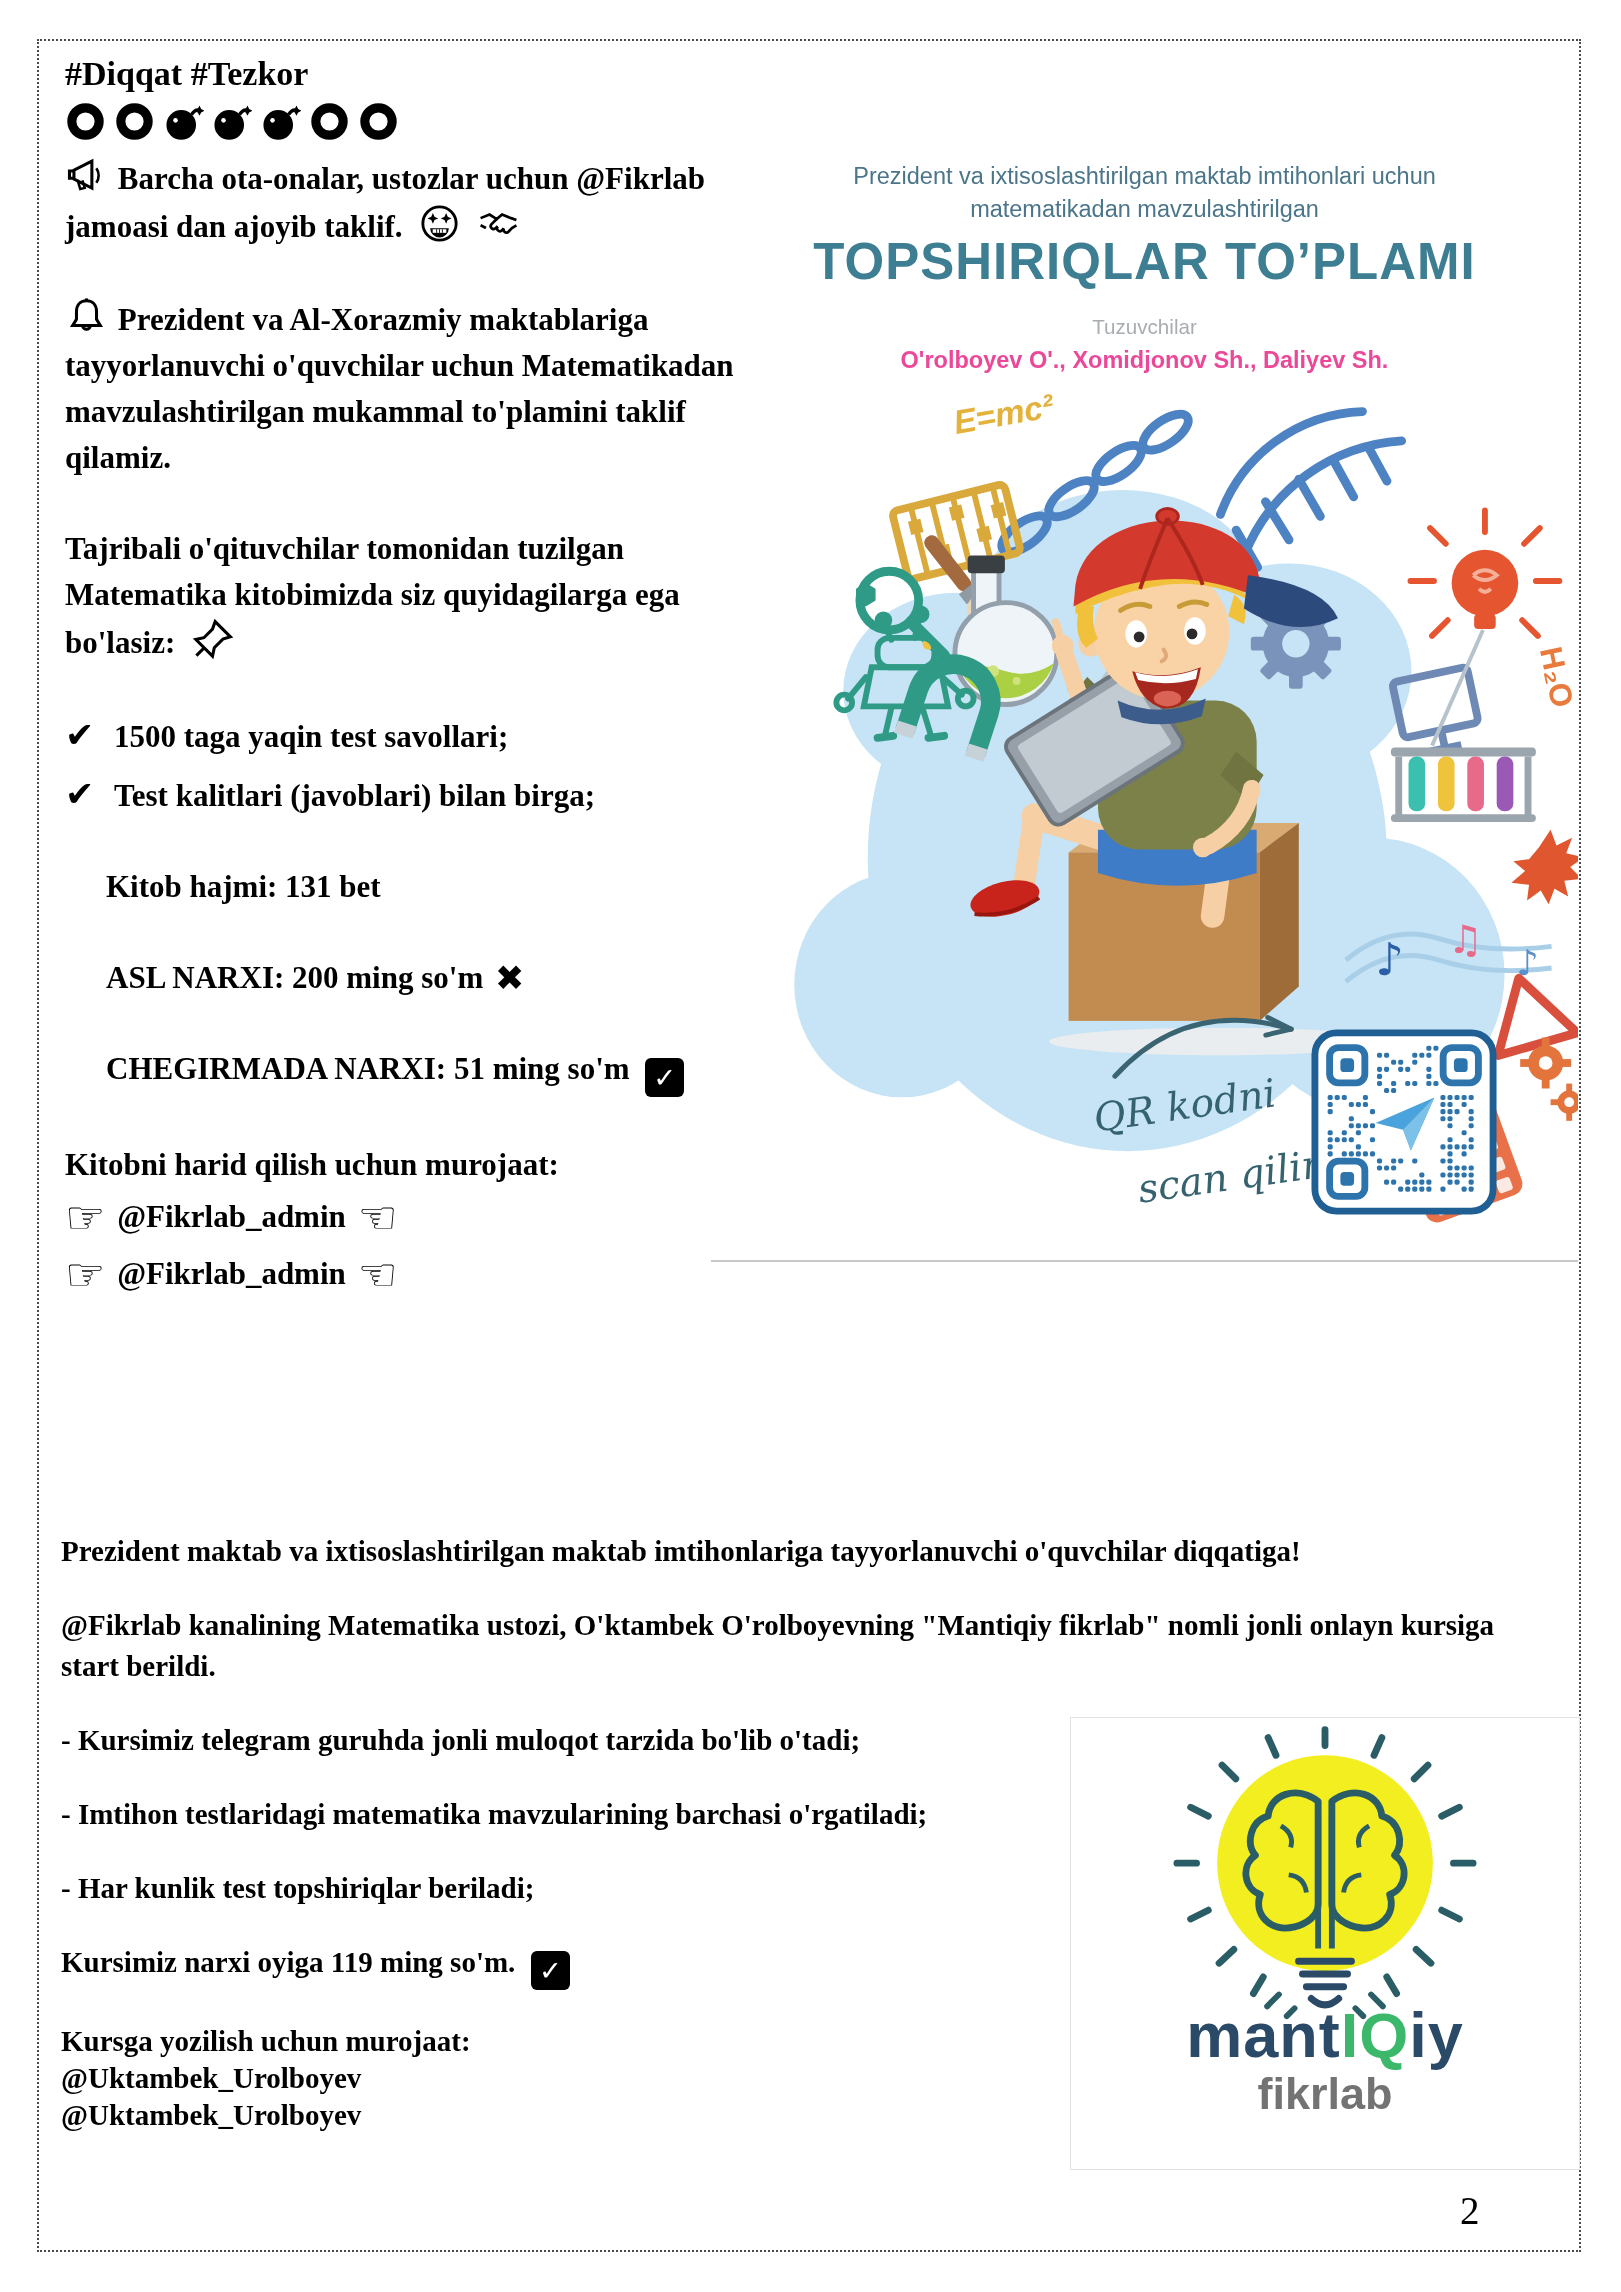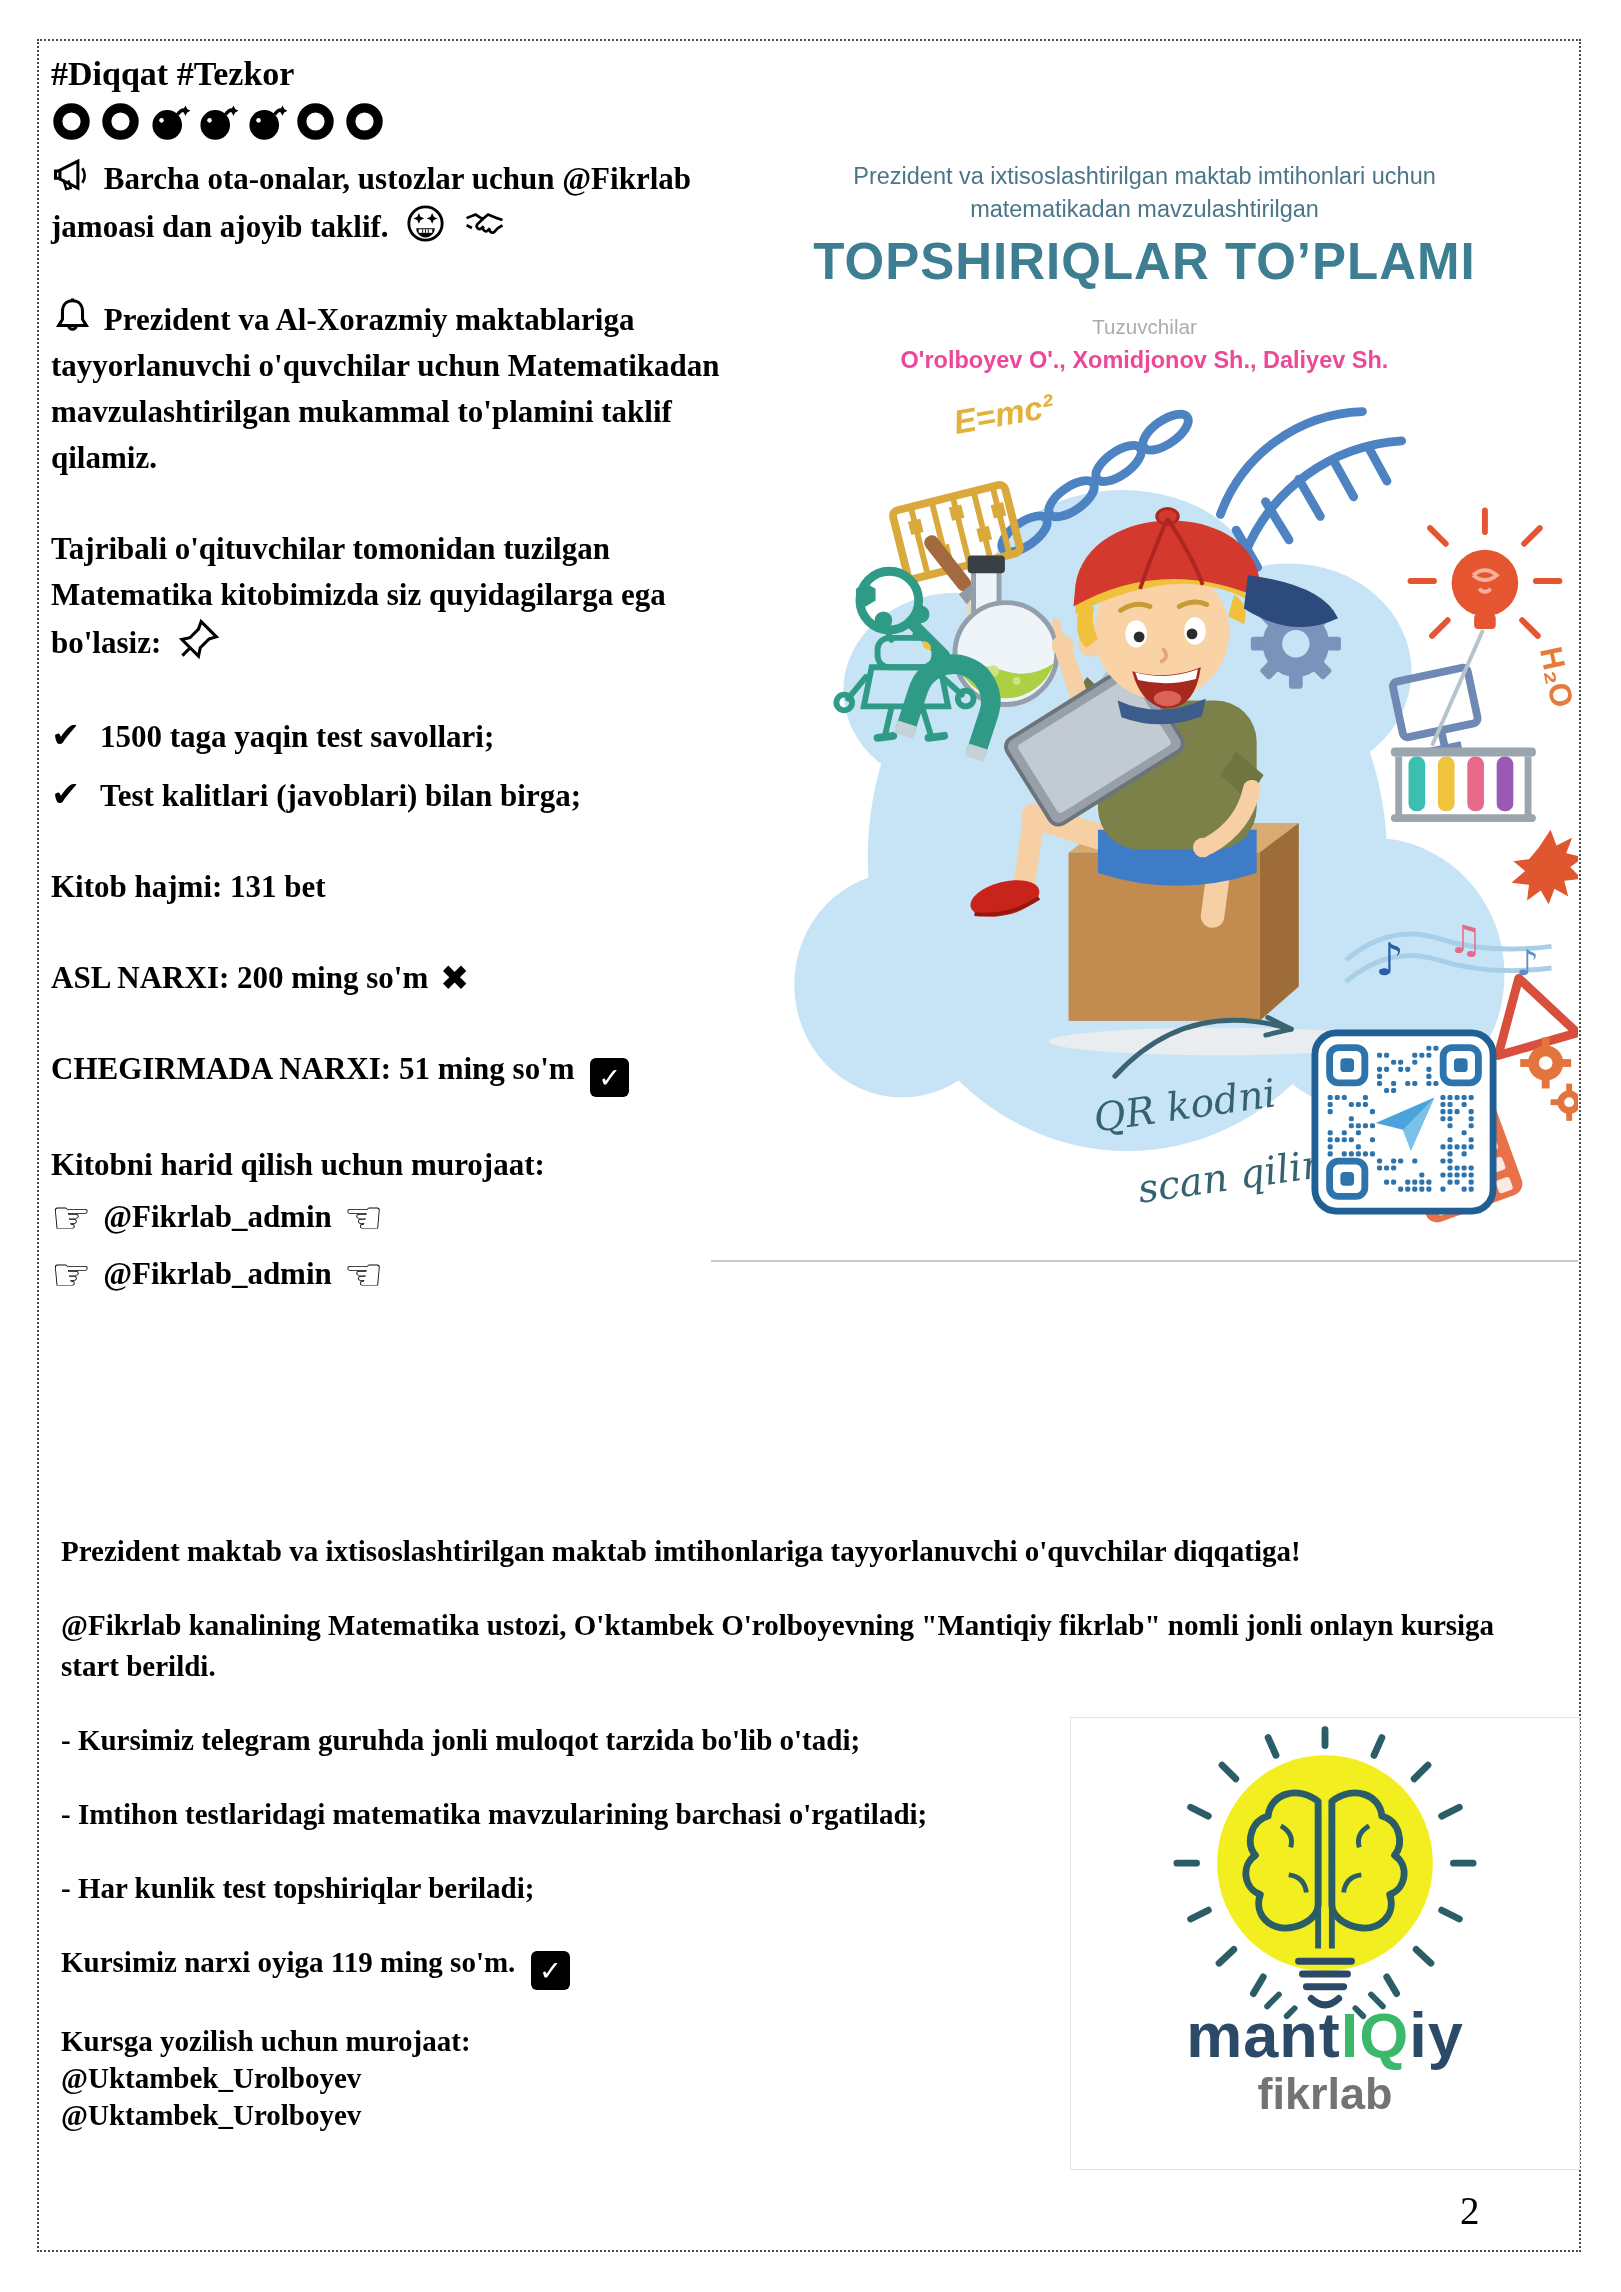--- a/index.html
+++ b/index.html
@@ -1,28 +1,28 @@
 <!DOCTYPE html>
 <html><head>
 <meta charset="utf-8">
 <style>
   html,body{margin:0;padding:0;background:#fff;}
   .sheet{position:relative;width:1621px;height:2293px;background:#fff;overflow:hidden;
          font-family:"Liberation Serif",serif;color:#000;}
   .page-border{position:absolute;left:37px;top:39px;width:1540px;height:2209px;
                border:2px dotted #4a4a4a;}
   
-  .left-col{position:absolute;left:51px;top:51px;width:676px;font-weight:bold;
+  .left-col{position:absolute;left:65px;top:51px;width:676px;font-weight:bold;
             font-size:31px;line-height:46px;}
   .left-col h1{font-size:34px;margin:0 0 3.9px;}
   .emoji-row{display:flex;gap:7.8px;align-items:center;margin:3.9px 0 11.8px;}
   .emoji-row .eicon{width:41px;height:41px;}
   .para{margin:0 0 45px;}
   .tight{margin:0 0 5.9px;}
-  .nowrap{white-space:nowrap;}
+  .nowrap{white-space:nowrap;margin-left:41px;}
   .check-item{margin:0 0 11.8px;white-space:nowrap;}
   .check-item:last-of-type{margin-bottom:45px;}
   .chk{font-family:"DejaVu Sans",sans-serif;font-size:35px;margin-right:19.6px;}
   .ic{display:inline-block;width:43px;height:43px;vertical-align:-7.8px;}
   .ic svg{width:100%;height:100%;}
   .ic.lead{margin-right:9.8px;}
   .ic.trail{margin-left:7.8px;}
   .x-mark{font-family:"DejaVu Sans",sans-serif;font-size:35px;margin-left:11.8px;vertical-align:-2px;}
   .bcheck{display:inline-block;width:39px;height:39px;background:#000;color:#fff;border-radius:5.9px;
           text-align:center;line-height:39px;font-size:27.4px;font-family:"DejaVu Sans",sans-serif;

